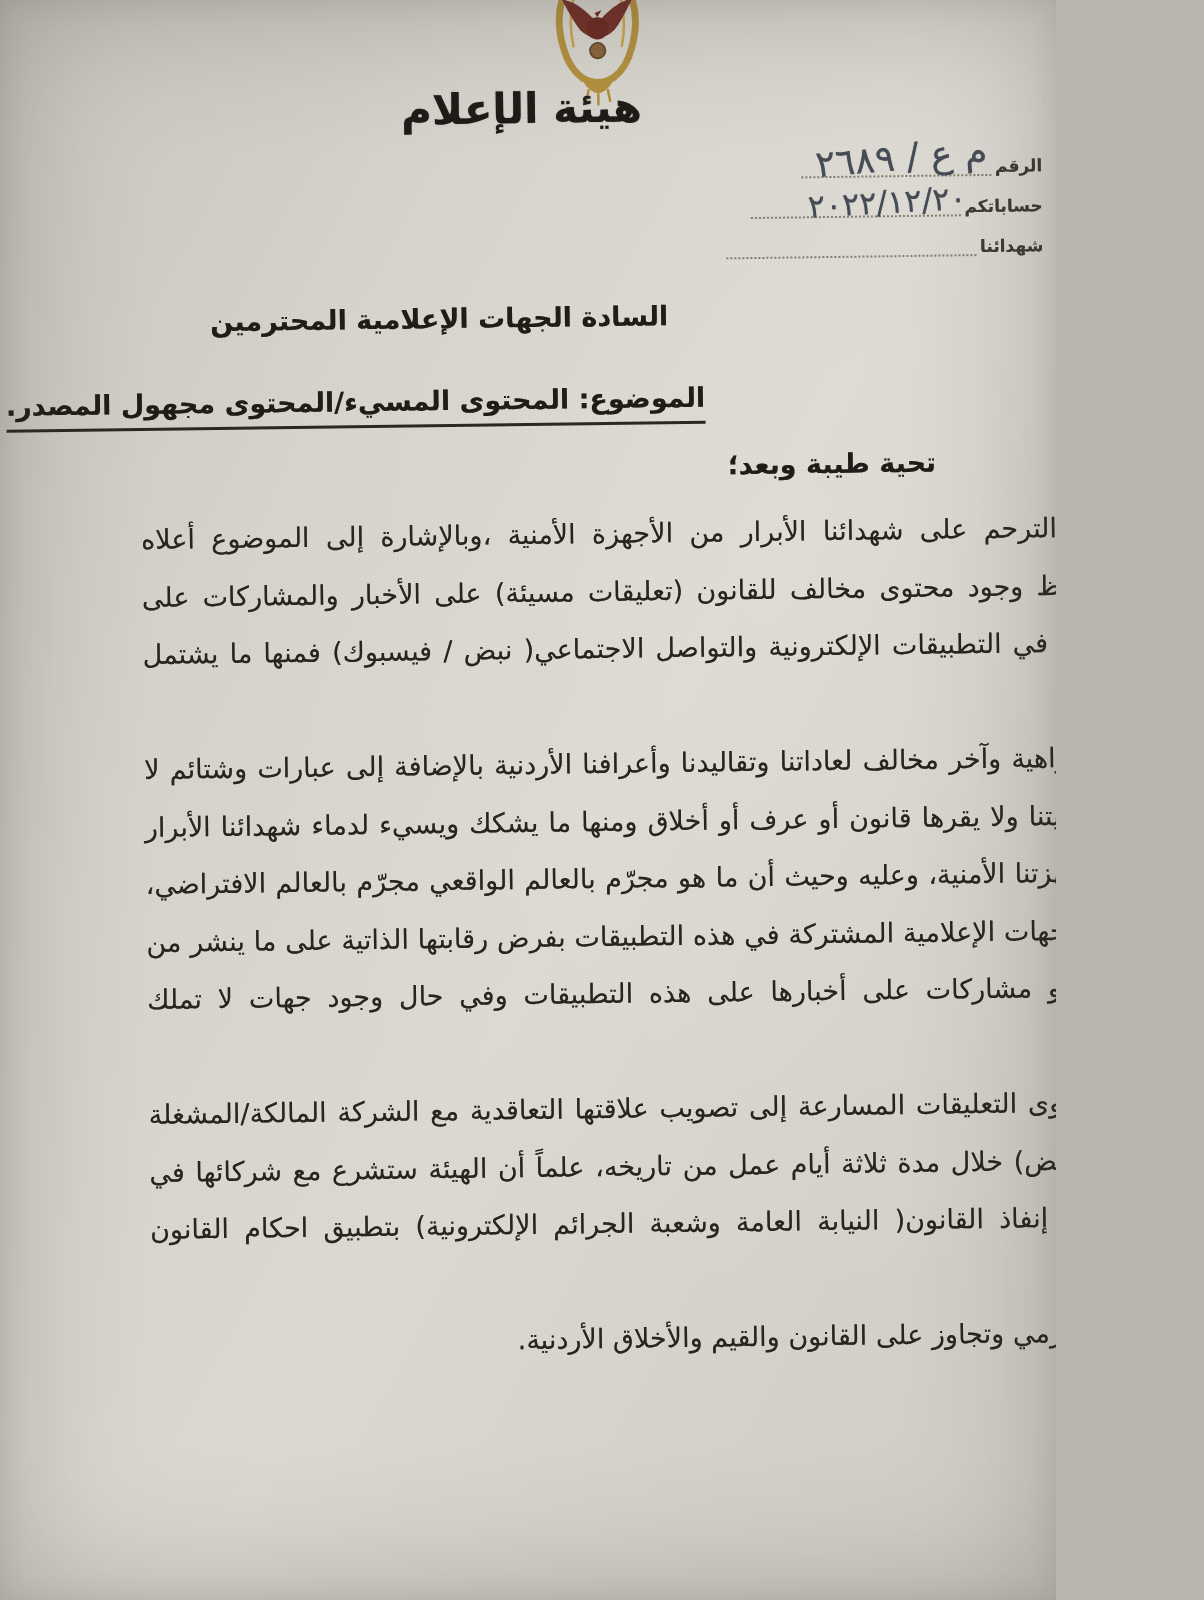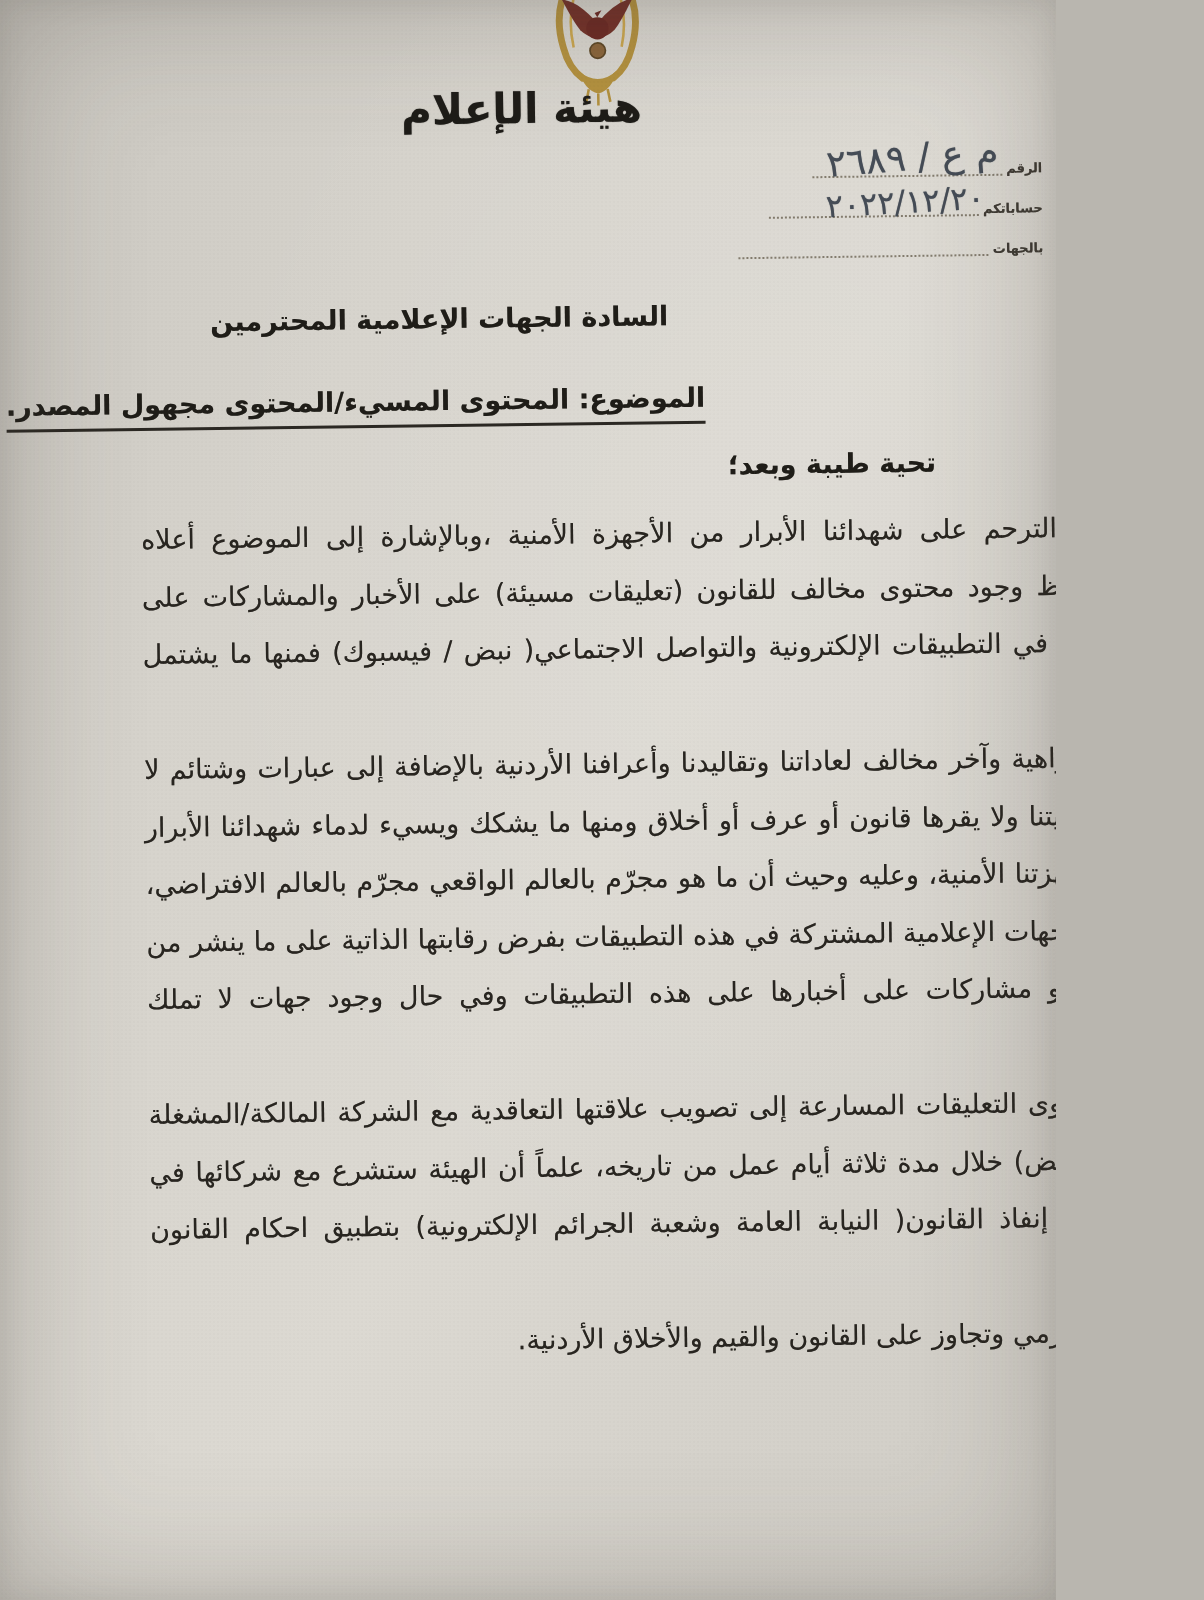--- a/index.html
+++ b/index.html
@@ -37,21 +37,21 @@
     position: absolute; top: 84px; left: 0; right: 0;
     text-align: center;
     font-size: 42px; font-weight: 700; letter-spacing: -1px;
     color: #1e1c18;
     text-shadow: 0 0 1px rgba(30,28,24,0.55);
   }
   
   .ref-block { position: absolute; top: 158px; right: 8px; width: 380px; }
   .ref-row { display: flex; align-items: flex-end; margin-bottom: 16px; }
   .ref-label {
-    font-size: 13px; font-weight: 700; color: #3e3a33;
+    font-size: 17px; font-weight: 700; color: #3e3a33;
     flex: 0 0 auto; padding-left: 4px;
     text-shadow: 0 0 0.5px rgba(62,58,51,0.5);
   }
   .dots {
     position: relative; height: 24px;
     border-bottom: 2px dotted #837c6e;
   }
   .dots-number { width: 190px; }
   .dots-date { width: 210px; }
   .dots-corresponding { width: 250px; }
@@ -123,21 +123,21 @@
           <span class="handwriting hw-number">م ع / ٢٦٨٩</span>
         </span>
       </div>
       <div class="ref-row">
         <span class="ref-label">حساباتكم</span>
         <span class="dots dots-date">
           <span class="handwriting hw-date">٢٠٢٢/١٢/٢٠</span>
         </span>
       </div>
       <div class="ref-row">
-        <span class="ref-label">بالجهات</span>
+        <span class="ref-label">شهدائنا</span>
         <span class="dots dots-corresponding">
           <span class="handwriting"></span>
         </span>
       </div>
     </div>
 
     <div class="addressee">السادة الجهات الإعلامية المحترمين</div>
 
     <div class="subject">الموضوع: المحتوى المسيء/المحتوى مجهول المصدر.</div>
 

